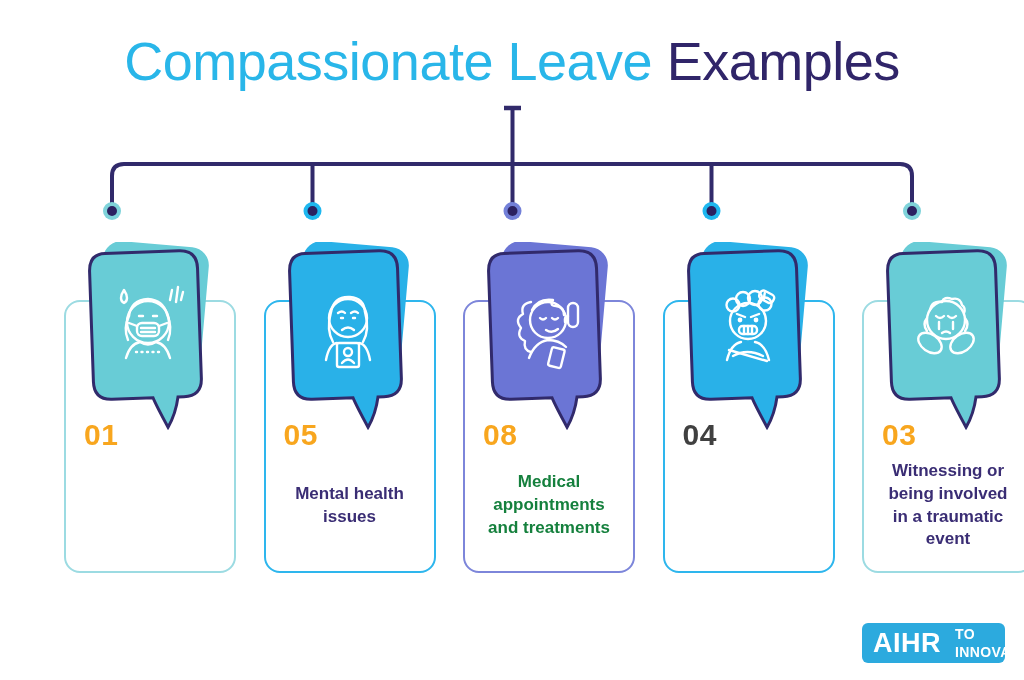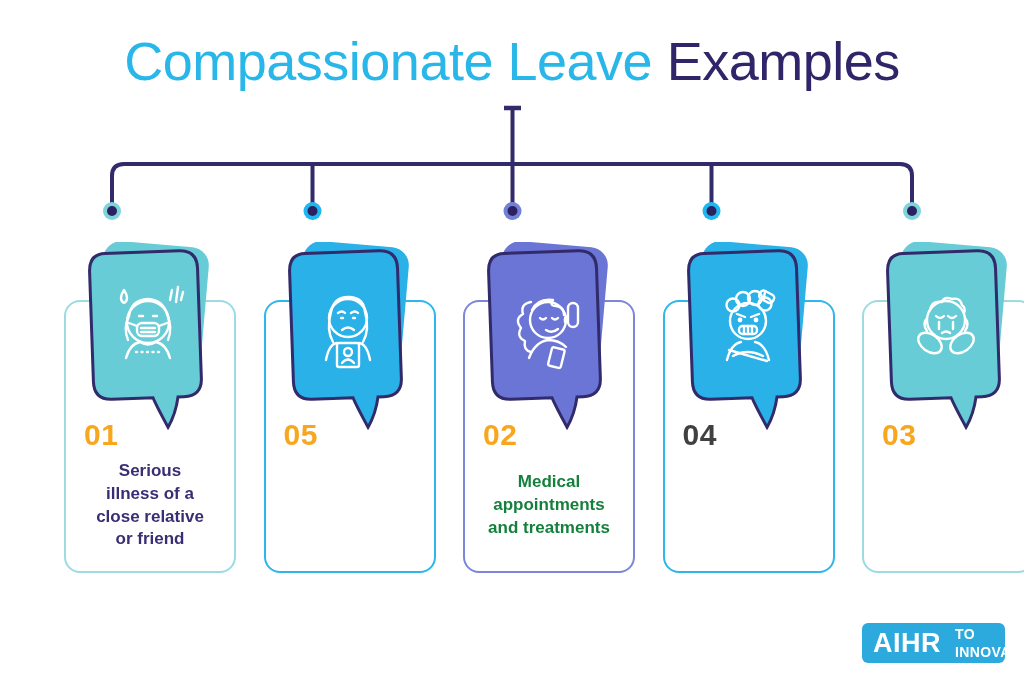--- a/index.html
+++ b/index.html
@@ -168,42 +168,40 @@
 </svg>
 
 <div class="cards-row">
   <div class="card" style="border-color: rgb(156, 219, 226);">
     <svg class="bubble" viewBox="0 0 128 190">
       <rect class="bubble-fill bubble-back" x="12" y="2" width="106" height="150" rx="18" transform="rotate(5 65 77)" fill="#68ccd6"></rect>
       <path class="bubble-fill bubble-front" stroke-width="3" d="M 22 10 H 96 Q 114 10 114 28 V 138 Q 114 156 96 156 H 90 C 88 168 84 178 79 186 C 74 176 68 164 65 156 H 24 Q 6 156 6 138 V 28 Q 6 10 22 10 Z" transform="rotate(-2 60 98)" fill="#68ccd6" stroke="#312a6b"></path>
       <use class="bubble-icon" href="#sick-person-mask-icon" x="0" y="0" width="128" height="190"></use>
     </svg>
     <div class="card-number" style="color: rgb(248, 166, 30);">01</div>
-    <div class="card-label" style="color: rgb(58, 45, 116);">Serious
-illness of a
-close relative
-or friend</div>
   </div>
 
   <div class="card" style="border-color: rgb(46, 182, 237);">
     <svg class="bubble" viewBox="0 0 128 190">
       <rect class="bubble-fill bubble-back" x="12" y="2" width="106" height="150" rx="18" transform="rotate(5 65 77)" fill="#29b1e8"></rect>
       <path class="bubble-fill bubble-front" stroke-width="3" d="M 22 10 H 96 Q 114 10 114 28 V 138 Q 114 156 96 156 H 90 C 88 168 84 178 79 186 C 74 176 68 164 65 156 H 24 Q 6 156 6 138 V 28 Q 6 10 22 10 Z" transform="rotate(-2 60 98)" fill="#29b1e8" stroke="#312a6b"></path>
       <use class="bubble-icon" href="#sad-person-photo-icon" x="0" y="0" width="128" height="190"></use>
     </svg>
     <div class="card-number" style="color: rgb(248, 166, 30);">05</div>
+    <div class="card-label" style="color: rgb(58, 45, 116);">Mental health
+issues</div>
   </div>
 
   <div class="card" style="border-color: rgb(125, 134, 218);">
     <svg class="bubble" viewBox="0 0 128 190">
       <rect class="bubble-fill bubble-back" x="12" y="2" width="106" height="150" rx="18" transform="rotate(5 65 77)" fill="#6b75d5"></rect>
       <path class="bubble-fill bubble-front" stroke-width="3" d="M 22 10 H 96 Q 114 10 114 28 V 138 Q 114 156 96 156 H 90 C 88 168 84 178 79 186 C 74 176 68 164 65 156 H 24 Q 6 156 6 138 V 28 Q 6 10 22 10 Z" transform="rotate(-2 60 98)" fill="#6b75d5" stroke="#312a6b"></path>
       <use class="bubble-icon" href="#person-raised-hand-icon" x="0" y="0" width="128" height="190"></use>
     </svg>
-    <div class="card-number" style="color: rgb(248, 166, 30);">02</div>
+    <div class="card-number" style="color: rgb(248, 166, 30);">08</div>
     <div class="card-label" style="color: #15803d;">Medical
 appointments
 and treatments</div>
   </div>
 
   <div class="card" style="border-color: rgb(46, 182, 237);">
     <svg class="bubble" viewBox="0 0 128 190">
       <rect class="bubble-fill bubble-back" x="12" y="2" width="106" height="150" rx="18" transform="rotate(5 65 77)" fill="#29b1e8"></rect>
       <path class="bubble-fill bubble-front" stroke-width="3" d="M 22 10 H 96 Q 114 10 114 28 V 138 Q 114 156 96 156 H 90 C 88 168 84 178 79 186 C 74 176 68 164 65 156 H 24 Q 6 156 6 138 V 28 Q 6 10 22 10 Z" transform="rotate(-2 60 98)" fill="#29b1e8" stroke="#312a6b"></path>
       <use class="bubble-icon" href="#injured-person-icon" x="0" y="0" width="128" height="190"></use>
@@ -211,20 +209,24 @@
     <div class="card-number" style="color: #404040;">04</div>
   </div>
 
   <div class="card" style="border-color: rgb(156, 219, 226);">
     <svg class="bubble" viewBox="0 0 128 190">
       <rect class="bubble-fill bubble-back" x="12" y="2" width="106" height="150" rx="18" transform="rotate(5 65 77)" fill="#68ccd6"></rect>
       <path class="bubble-fill bubble-front" stroke-width="3" d="M 22 10 H 96 Q 114 10 114 28 V 138 Q 114 156 96 156 H 90 C 88 168 84 178 79 186 C 74 176 68 164 65 156 H 24 Q 6 156 6 138 V 28 Q 6 10 22 10 Z" transform="rotate(-2 60 98)" fill="#68ccd6" stroke="#312a6b"></path>
       <use class="bubble-icon" href="#crying-person-icon" x="0" y="0" width="128" height="190"></use>
     </svg>
     <div class="card-number" style="color: rgb(248, 166, 30);">03</div>
+    <div class="card-label" style="color: rgb(58, 45, 116);">Witnessing or
+being involved
+in a traumatic
+event</div>
   </div>
 </div>
 
 <div class="logo" style="background: rgb(44, 170, 222);">
   <span class="logo-brand">AIHR</span>
   <span class="logo-div"></span>
   <span class="logo-tagline">
     <span>ACADEMY TO</span><br>
     <span>INNOVATE HR</span>
   </span>

